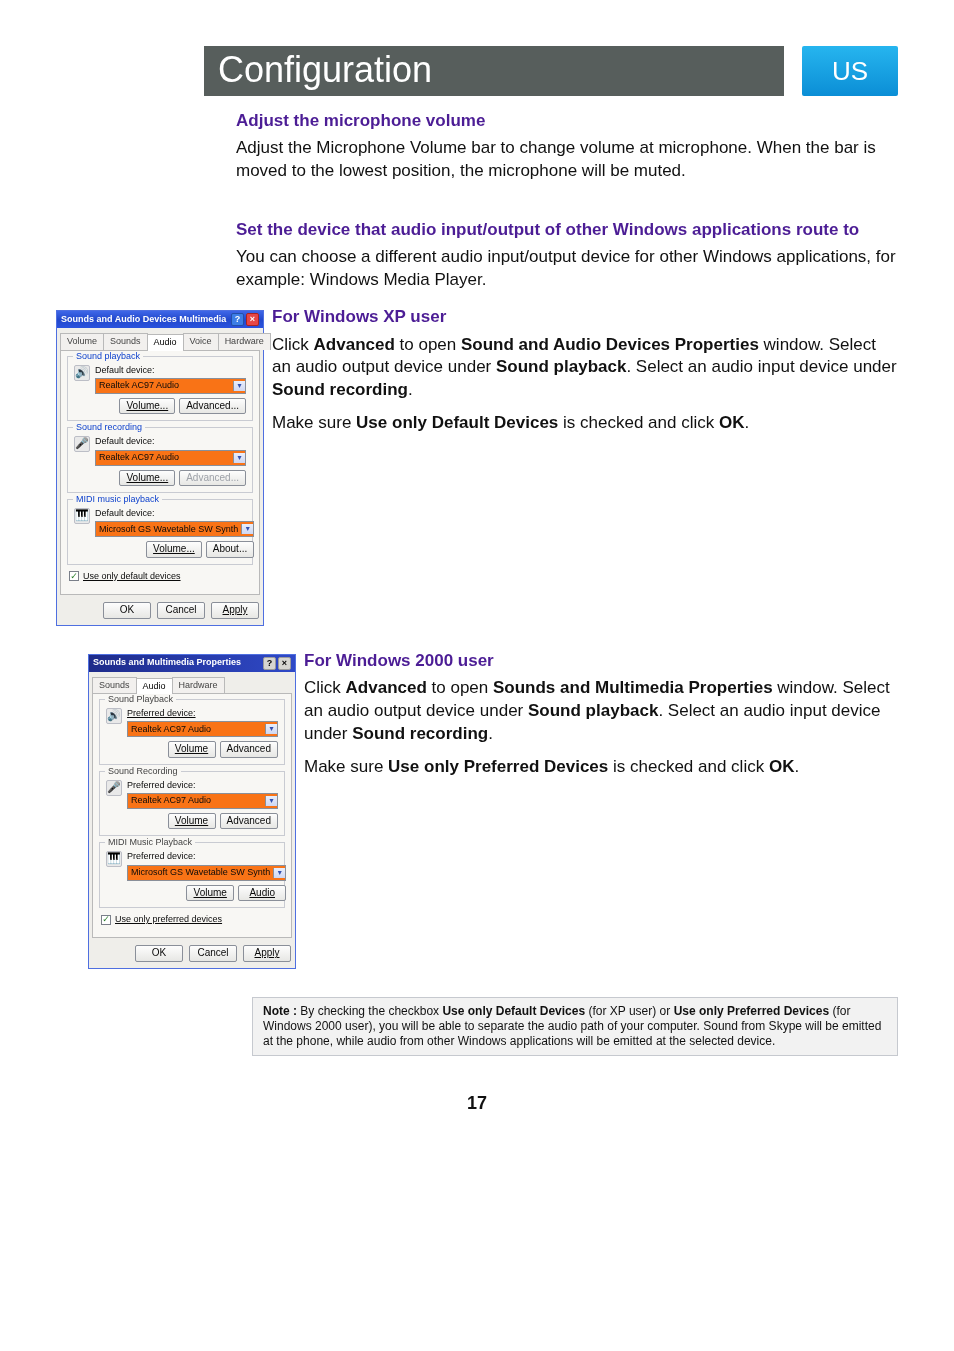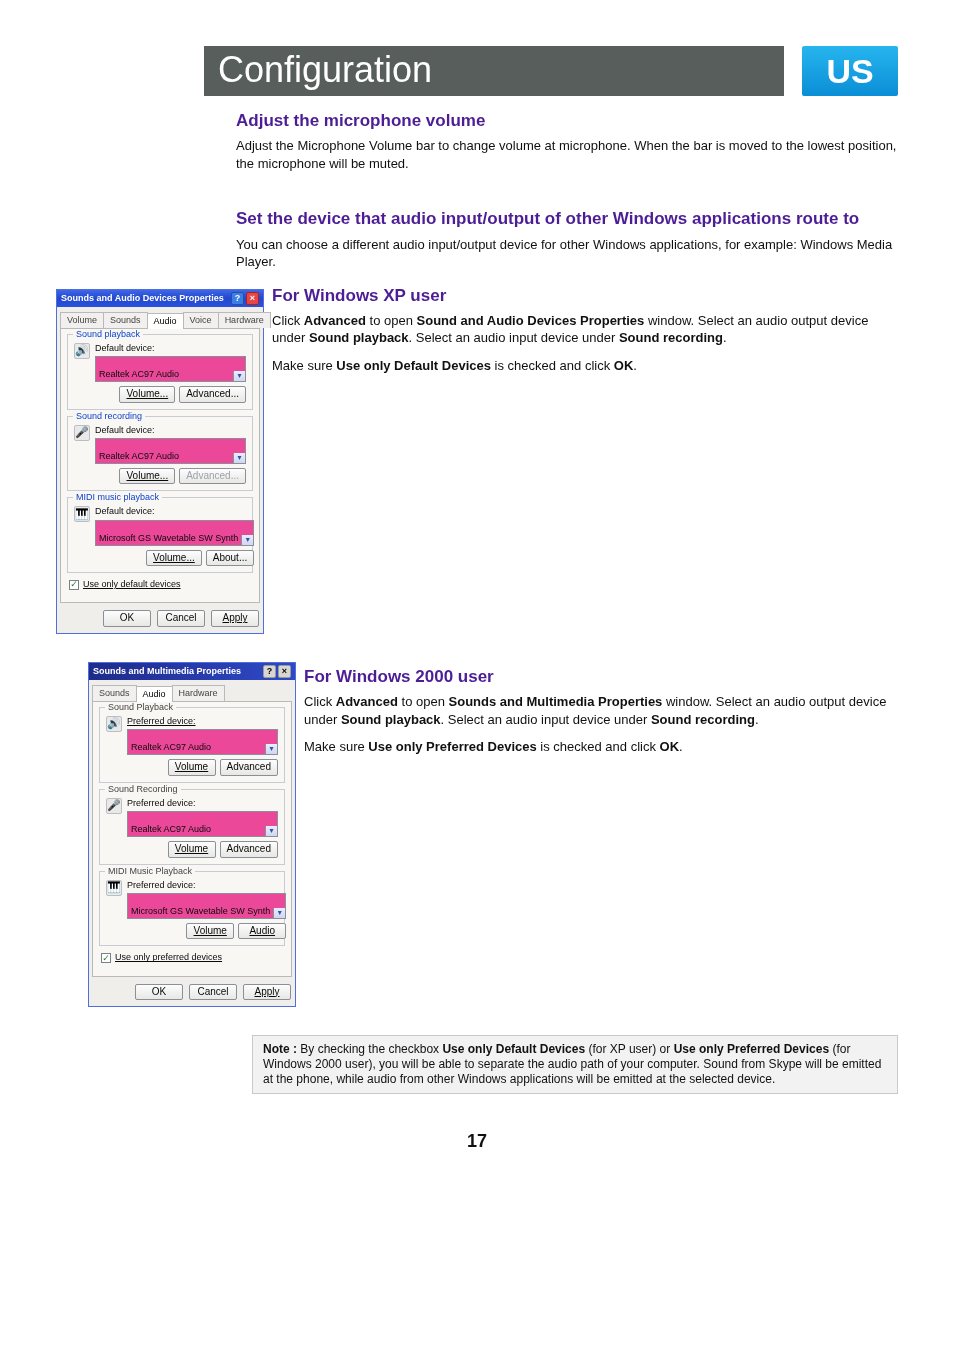--- a/index.html
+++ b/index.html
@@ -32,34 +32,34 @@
     font-size:36px;
     line-height:1;
     padding:6px 14px 8px 14px;
     font-weight:400;
     display:flex; align-items:center;
   }
   .banner-badge{
     width:96px;
     background:#009fe3;
     color:#fff;
-    font-size:34px;
-    font-weight:700;
+    font-size:26px;
+    font-weight:400;
     display:flex; align-items:center; justify-content:center;
     border-radius:2px;
     background:linear-gradient(180deg,#26b5ef 0%,#0b8ed6 100%);
   }
 
   
   .row{ display:flex; gap:8px; margin-top:4px; }
   .left-col{ width:208px; flex:0 0 208px; }
   .right-col{ flex:1; }
 
   .h2{ color:#4c1d95; font-size:17px; font-weight:700; margin:14px 0 6px 0; }
-  .p{ font-size:13px; margin:0 0 10px 0; line-height:1.35; }
+  .p{ font-size:17px; margin:0 0 10px 0; line-height:1.35; }
   .b{ font-weight:700; }
 
   .note{
     border:1px solid #c6c9cf;
     background:var(--note-bg);
     padding:6px 10px;
     font-size:12px;
     margin:6px 0 10px 0;
   }
 
@@ -119,21 +119,21 @@
   .fieldset .legend.grey{ color:#444; }
   .device-row{ display:flex; align-items:flex-start; gap:5px; margin-top:4px; }
   .ico{
     width:16px;height:16px;border:1px solid #bcbec6;background:#e9e9e9;border-radius:2px;flex:0 0 16px;
     display:flex;align-items:center;justify-content:center;
     font-size:11px;
   }
   .devcol{flex:1;}
   .lbl{ display:block; margin-bottom:2px; }
   .combo{
-    display:flex; align-items:flex-end; border:1px solid #8a8f99; background:#ec4899; height:26px;
+    display:flex; align-items:center; border:1px solid #8a8f99; background:#f97316; height:16px;
   }
   .combo .txt{ flex:1; padding:0 3px; line-height:13px; font-size:9px; overflow:hidden; white-space:nowrap; }
   .combo .arrow{
     width:12px; background:linear-gradient(180deg,#e9eefb,#cfd7f2);
     border-left:1px solid #8a8f99;
     display:flex;align-items:center;justify-content:center;
     font-size:8px;color:#3350b0;
   }
   .btn-row{ display:flex; justify-content:flex-end; gap:4px; margin-top:4px; }
   .wbtn{
@@ -172,21 +172,21 @@
 
     <div class="h2" style="margin-top:36px;">Set the device that audio input/output of other Windows applications route to</div>
     <p class="p">You can choose a different audio input/output device for other Windows applications, for example: Windows Media Player.</p>
   </div>
 
   <div class="row" style="margin-top:14px;">
     <div class="left-col xp">
 
       <div class="dlg">
         <div class="titlebar">
-          <span>Sounds and Audio Devices Properties</span>
+          <span>Sounds and Audio Devices Multimedia</span>
           <span class="spacer"></span>
           <span class="sysbtn help">?</span>
           <span class="sysbtn">×</span>
         </div>
         <div class="tabs">
           <div class="tab">Volume</div>
           <div class="tab">Sounds</div>
           <div class="tab active">Audio</div>
           <div class="tab">Voice</div>
           <div class="tab">Hardware</div>
@@ -343,21 +343,21 @@
         </div>
         <div class="buttonbar">
           <span class="wbtn">OK</span>
           <span class="wbtn">Cancel</span>
           <span class="wbtn"><span class="u">Apply</span></span>
         </div>
       </div>
     </div>
 
     <div class="right-col">
-      <div class="h2" style="margin-top:8px;">For Windows 2000 user</div>
+      <div class="h2" style="margin-top:0;">For Windows 2000 user</div>
       <p class="p">
         <span>Click </span><span class="b">Advanced</span><span> to open </span><span class="b">Sounds and Multimedia Properties</span><span> window. Select an audio output device under </span><span class="b">Sound playback</span><span>. Select an audio input device under </span><span class="b">Sound recording</span><span>.</span>
       </p>
       <p class="p">
         <span>Make sure </span><span class="b">Use only Preferred Devices</span><span> is checked and click </span><span class="b">OK</span><span>.</span>
       </p>
     </div>
   </div>
 
   <div style="margin-left:196px; margin-top:28px;">

